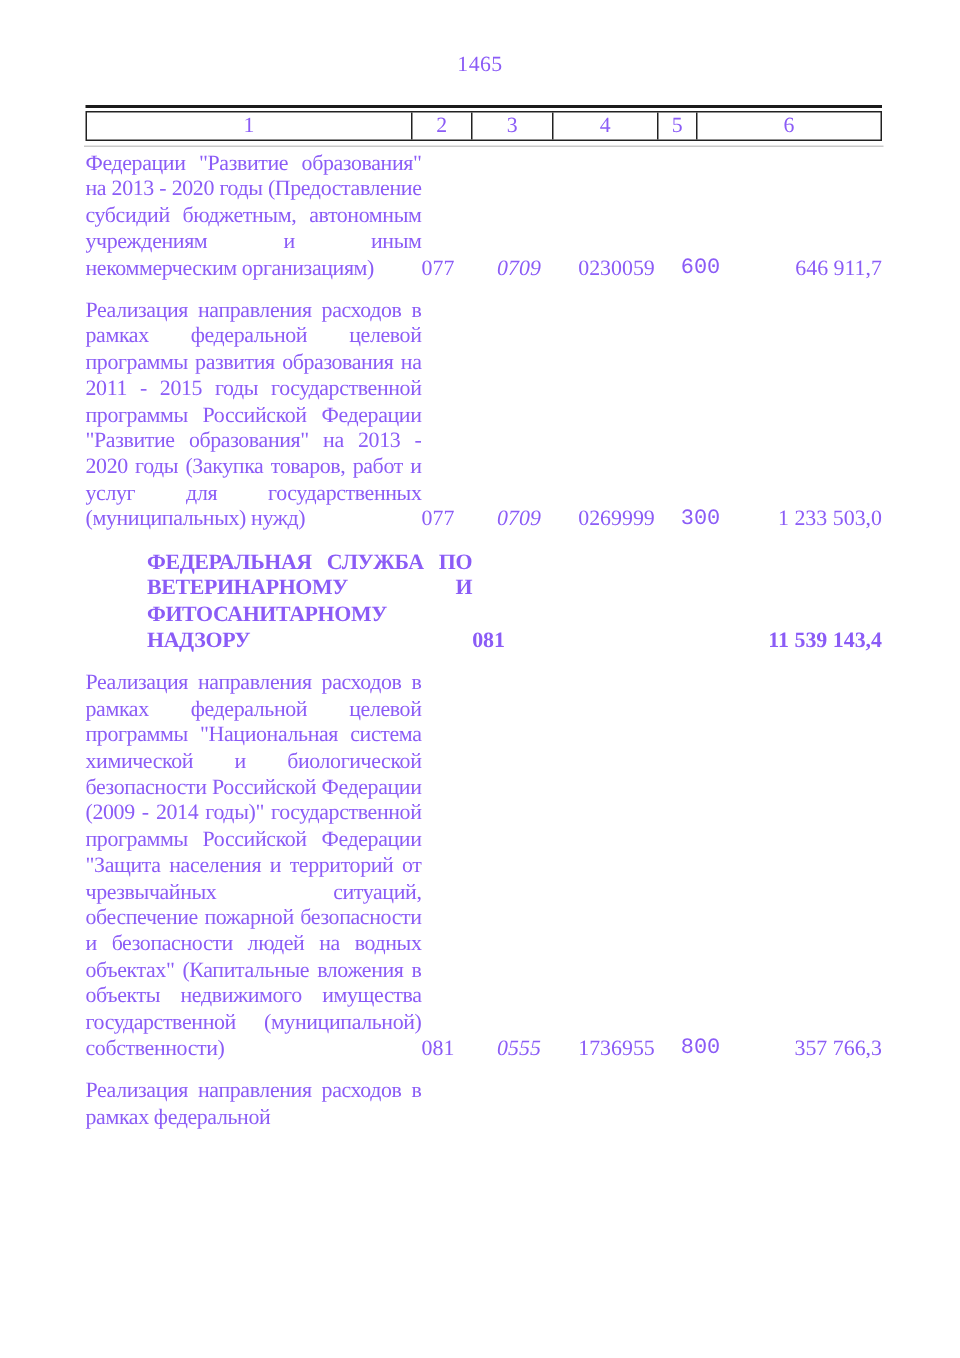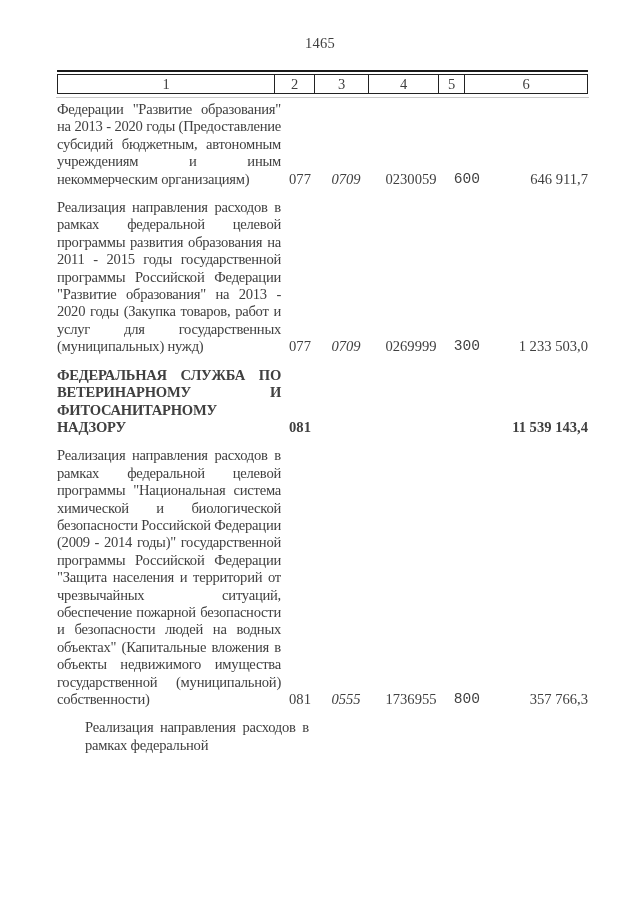--- a/index.html
+++ b/index.html
@@ -1,20 +1,20 @@
 <!DOCTYPE html>
 <html><head>
 <meta charset="utf-8">
 <style>
   html, body { margin:0; padding:0; background:#ffffff; }
   .page {
     position:relative;
     width:640px; height:905px;
     background:#ffffff;
-    color:#404040;
+    color:#8b5cf6;
     font-family:"Liberation Serif","DejaVu Serif",serif;
     overflow:hidden;
   }
   .page-number {
     position:absolute; top:35px; left:0; right:0;
     text-align:center;
     font-size:14.5px;
     letter-spacing:0.3px;
   }
   .doc { position:absolute; left:57px; top:70px; width:531px; }
@@ -40,30 +40,30 @@
   .th4 { width:70px; }  .th5 { width:26px; } .th6 { flex:1; }
 
   
   .tbody { margin-top:7px; }
   .trow {
     display:flex; align-items:flex-end;
     margin-bottom:11px;
     font-size:14.6px; line-height:17.4px;
     letter-spacing:-0.25px;
   }
-  .trow:last-child { margin-bottom:0;margin-left:28px; }
+  .trow:last-child { margin-bottom:0; }
   .c1 { width:224px; }
   .c1 .para { margin:0; text-align:justify; }
   .num { letter-spacing:0; }
-  .c2 { width:38px; text-align:center; }
+  .c2 { width:38px; }
   .c3 { width:54px; text-align:center;font-style:italic; }
   .c4 { width:76px; text-align:center; }
   .c5 { width:36px; text-align:center;font-family:Liberation Mono, monospace; }
   .c6 { flex:1; text-align:right; white-space:nowrap; }
-  .bold { font-weight:700; }
+  .bold { font-weight:700;margin-left:41px; }
 </style>
 </head>
 <body>
 
 <div class="page">
 
   <div class="page-number">1465</div>
 
   <div class="doc">
 

